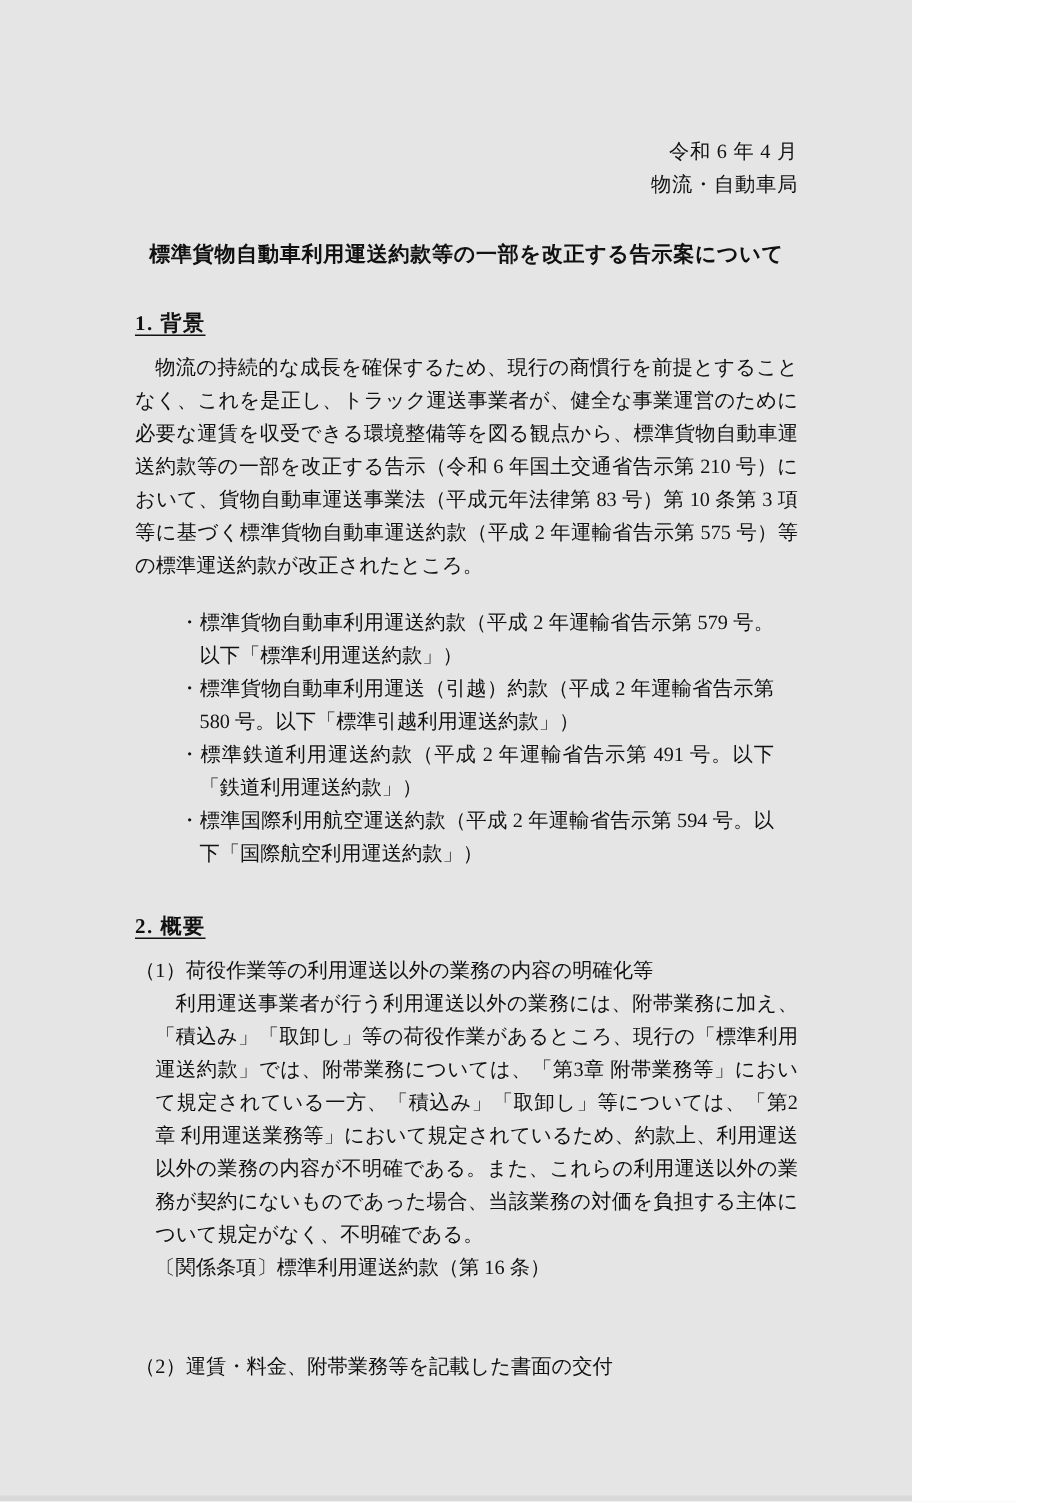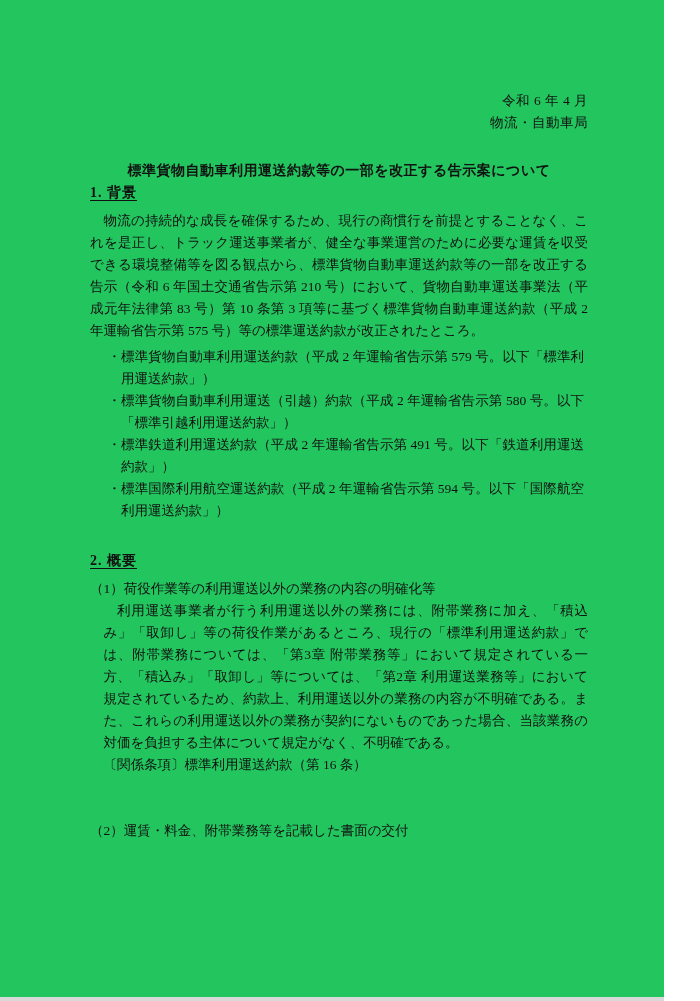--- a/index.html
+++ b/index.html
@@ -2,23 +2,23 @@
 <html><head>
 <meta charset="utf-8">
 <style>
   html, body {
     margin: 0;
     padding: 0;
     background: #ffffff;
   }
   .page {
     position: relative;
-    width: 664px;
+    width: 608px;
     height: 1001px;
-    background: #22c55e;
+    background: #e5e5e5;
     box-sizing: border-box;
     padding: 90px 76px 0 90px;
     font-family: "Liberation Serif", "DejaVu Serif", serif;
     color: #111111;
     font-size: 13.5px;
     line-height: 22px;
     overflow: hidden;
   }
   .doc-header {
     text-align: right;
@@ -34,28 +34,28 @@
     margin-top: 26px;
     letter-spacing: 0.5px;
   }
   .section-heading {
     font-weight: bold;
     font-size: 14px;
     text-decoration: underline;
     text-underline-offset: 3px;
     letter-spacing: 1px;
   }
-  .heading-1 { margin-bottom: 6px; }
+  .heading-1 { margin-top: 24px; margin-bottom: 6px; }
   .heading-2 { margin-top: 28px; margin-bottom: 6px; font-family: Liberation Serif, serif; }
   .para {
     margin: 0;
     text-indent: 1em;
     text-align: justify;
   }
-  .bullets { margin: 4px; }
+  .bullets { margin: 16px; }
   .bullet {
     margin-left: 1em;
     padding-left: 1em;
     text-indent: -1em;
     text-align: justify;
   }
   .sub-item { margin: 0; }
   .sub-item-gap { margin-top: 44px; }
   .sub-label {
     margin: 0;

